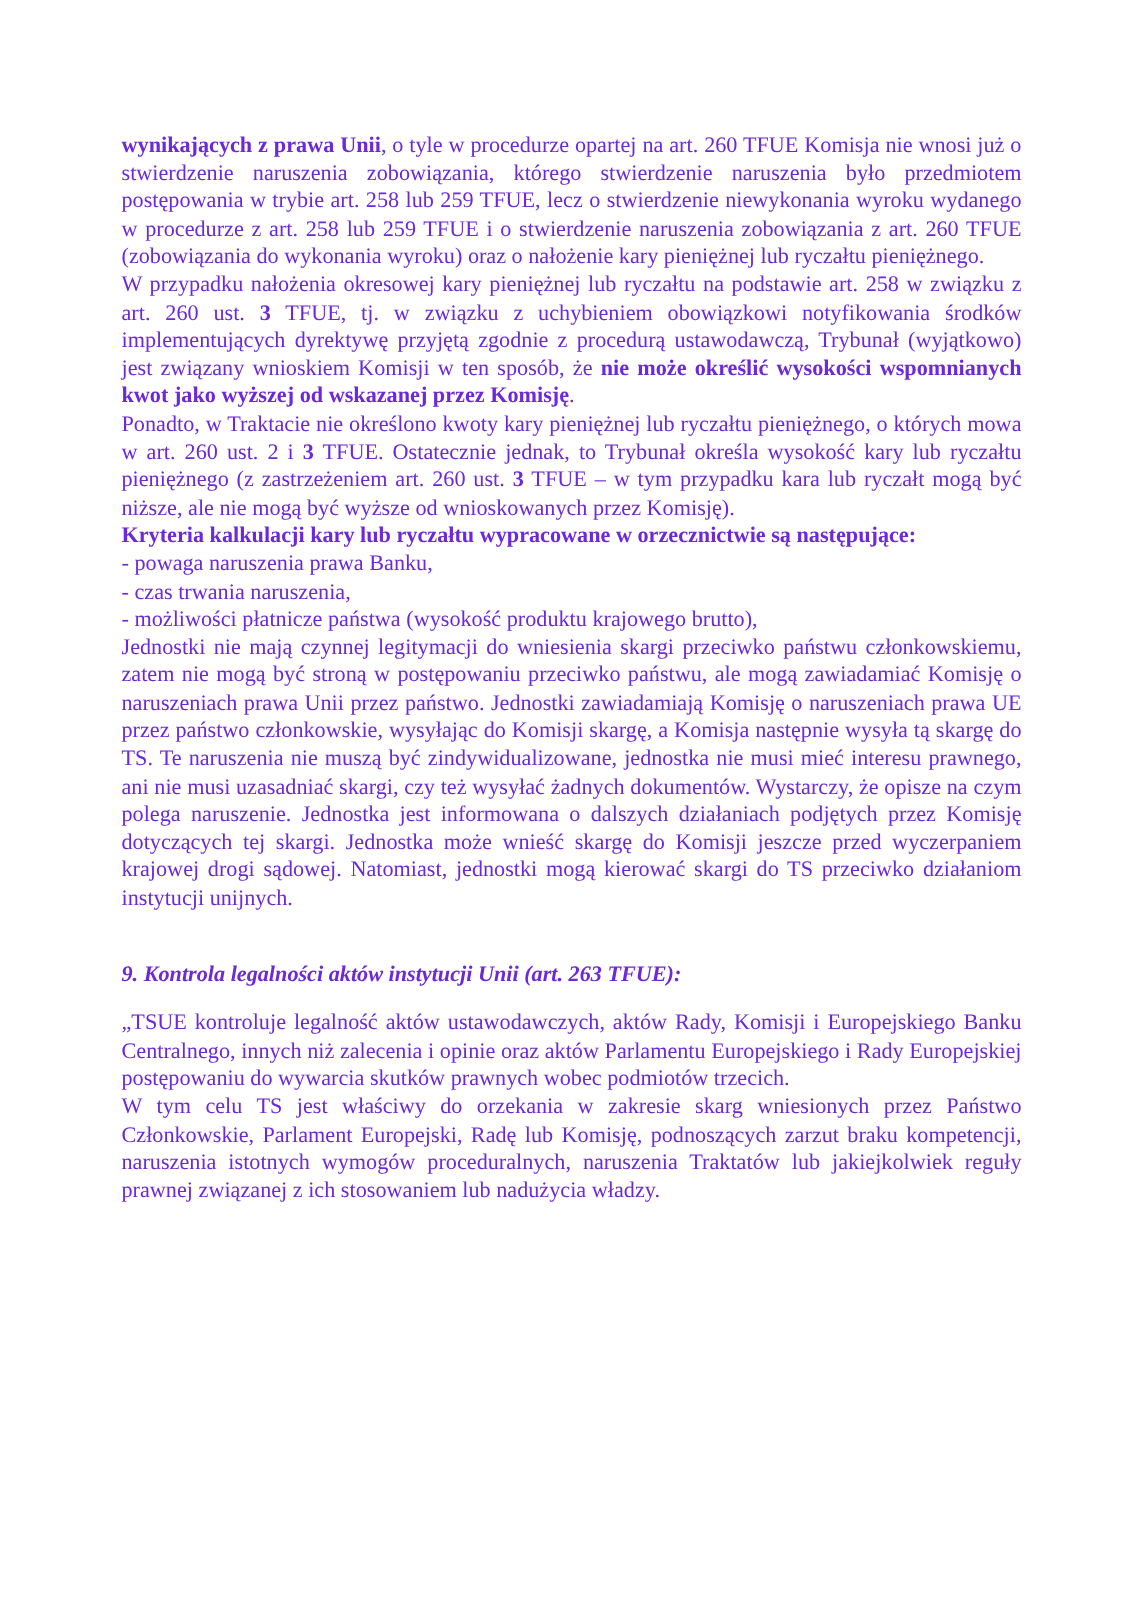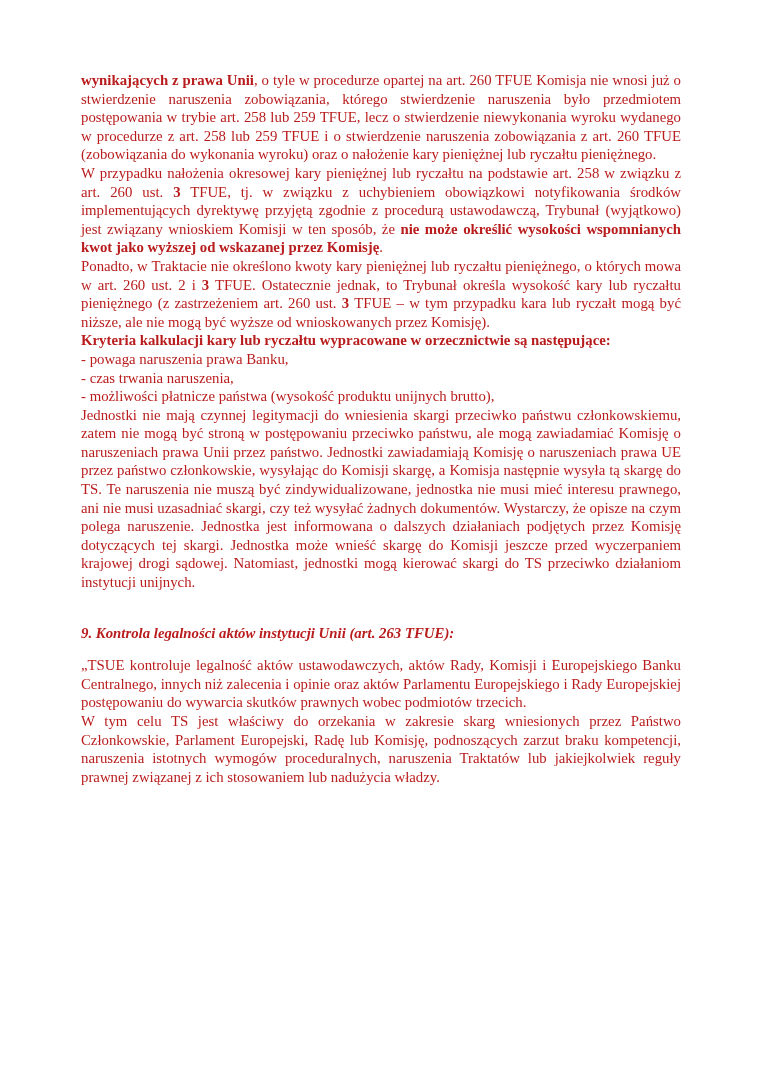--- a/index.html
+++ b/index.html
@@ -9,26 +9,26 @@
   }
   body {
     width: 760px;
     height: 1075px;
     position: relative;
     overflow: hidden;
   }
   .doc {
     position: absolute;
     left: 81px;
-    top: 71px;
+    top: 88px;
     width: 600px;
     font-family: "Liberation Serif", "DejaVu Serif", serif;
     font-size: 14.8px;
     line-height: 18.6px;
-    color: #b91c1c;
+    color: #6d28d9;
   }
   .doc p {
     margin: 0;
     padding: 0;
     text-align: justify;
   }
   .doc p.heading {
     text-align: left;
   }
   .b { font-weight: bold; text-align: center; }
@@ -38,18 +38,18 @@
 </head>
 <body>
 
 <div class="doc">
   <p><span class="b">wynikających z prawa Unii</span><span>, o tyle w procedurze opartej na art. 260 TFUE Komisja nie wnosi już o stwierdzenie naruszenia zobowiązania, którego stwierdzenie naruszenia było przedmiotem postępowania w trybie art. 258 lub 259 TFUE, lecz o stwierdzenie niewykonania wyroku wydanego w procedurze z art. 258 lub 259 TFUE i o stwierdzenie naruszenia zobowiązania z art. 260 TFUE (zobowiązania do wykonania wyroku) oraz o nałożenie kary pieniężnej lub ryczałtu pieniężnego.</span></p>
   <p><span>W przypadku nałożenia okresowej kary pieniężnej lub ryczałtu na podstawie art. 258 w związku z art. 260 ust. </span><span class="b">3</span><span> TFUE, tj. w związku z uchybieniem obowiązkowi notyfikowania środków implementujących dyrektywę przyjętą zgodnie z procedurą ustawodawczą, Trybunał (wyjątkowo) jest związany wnioskiem Komisji w ten sposób, że </span><span class="b">nie może określić wysokości wspomnianych kwot jako wyższej od wskazanej przez Komisję</span><span>.</span></p>
   <p><span>Ponadto, w Traktacie nie określono kwoty kary pieniężnej lub ryczałtu pieniężnego, o których mowa w art. 260 ust. 2 i </span><span class="b">3</span><span> TFUE. Ostatecznie jednak, to Trybunał określa wysokość kary lub ryczałtu pieniężnego (z zastrzeżeniem art. 260 ust. </span><span class="b">3</span><span> TFUE – w tym przypadku kara lub ryczałt mogą być niższe, ale nie mogą być wyższe od wnioskowanych przez Komisję).</span></p>
   <p class="heading"><span class="b">Kryteria kalkulacji kary lub ryczałtu wypracowane w orzecznictwie są następujące:</span></p>
   <p><span>- powaga naruszenia prawa Banku,</span></p>
   <p><span>- czas trwania naruszenia,</span></p>
-  <p><span>- możliwości płatnicze państwa (wysokość produktu unijnych brutto),</span></p>
+  <p><span>- możliwości płatnicze państwa (wysokość produktu krajowego brutto),</span></p>
   <p><span>Jednostki nie mają czynnej legitymacji do wniesienia skargi przeciwko państwu członkowskiemu, zatem nie mogą być stroną w postępowaniu przeciwko państwu, ale mogą zawiadamiać Komisję o naruszeniach prawa Unii przez państwo. Jednostki zawiadamiają Komisję o naruszeniach prawa UE przez państwo członkowskie, wysyłając do Komisji skargę, a Komisja następnie wysyła tą skargę do TS. Te naruszenia nie muszą być zindywidualizowane, jednostka nie musi mieć interesu prawnego, ani nie musi uzasadniać skargi, czy też wysyłać żadnych dokumentów. Wystarczy, że opisze na czym polega naruszenie. Jednostka jest informowana o dalszych działaniach podjętych przez Komisję dotyczących tej skargi. Jednostka może wnieść skargę do Komisji jeszcze przed wyczerpaniem krajowej drogi sądowej. Natomiast, jednostki mogą kierować skargi do TS przeciwko działaniom instytucji unijnych.</span></p>
   <p class="heading sect-heading-9"><span class="b">9. Kontrola legalności aktów instytucji Unii (art. 263 TFUE):</span></p>
   <p><span>„TSUE kontroluje legalność aktów ustawodawczych, aktów Rady, Komisji i Europejskiego Banku Centralnego, innych niż zalecenia i opinie oraz aktów Parlamentu Europejskiego i Rady Europejskiej postępowaniu do wywarcia skutków prawnych wobec podmiotów trzecich.</span></p>
   <p><span>W tym celu TS jest właściwy do orzekania w zakresie skarg wniesionych przez Państwo Członkowskie, Parlament Europejski, Radę lub Komisję, podnoszących zarzut braku kompetencji, naruszenia istotnych wymogów proceduralnych, naruszenia Traktatów lub jakiejkolwiek reguły prawnej związanej z ich stosowaniem lub nadużycia władzy.</span></p>
 </div>
 
 </body></html>

